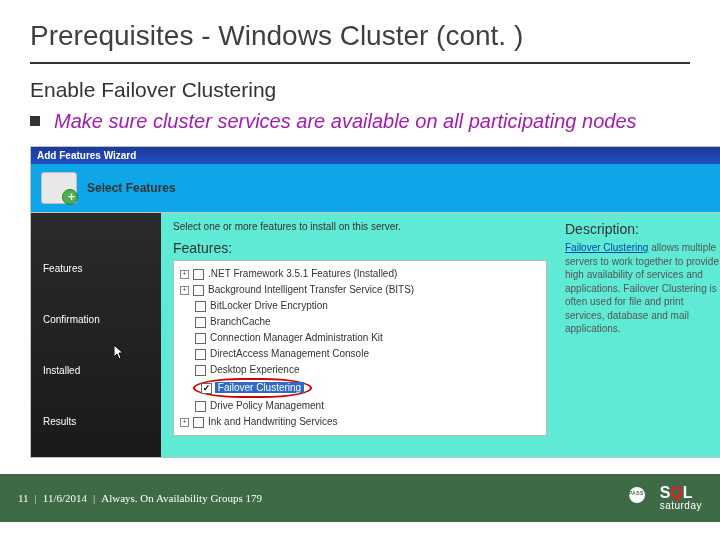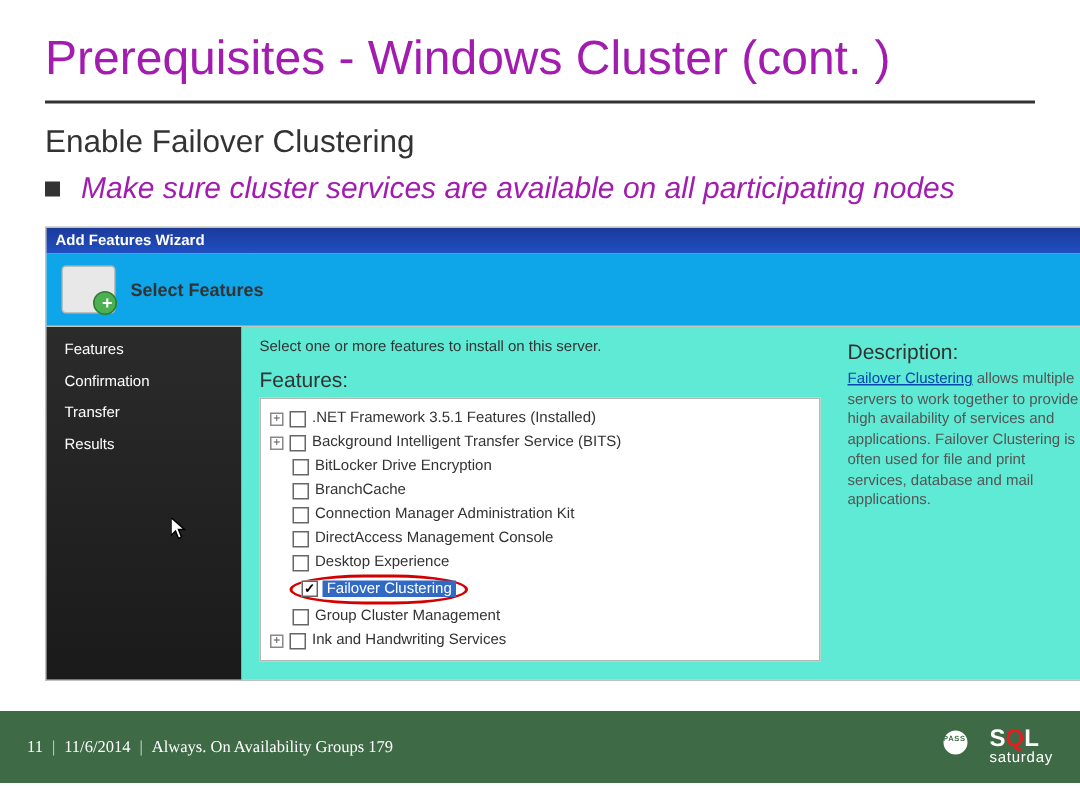--- a/index.html
+++ b/index.html
@@ -8,23 +8,23 @@
   height: 540px;
   font-family: Arial, Helvetica, sans-serif;
   background: #fff;
   position: relative;
   overflow: hidden;
 }
 .slide {
   padding: 20px 30px 0 30px;
 }
 .slide-title {
-  font-size: 32px;
+  font-size: 28px;
   font-weight: 400;
-  color: #a21caf;
+  color: #404040;
   padding-bottom: 10px;
   border-bottom: 2px solid #333;
   margin-bottom: 14px;
 }
 .subtitle {
   font-size: 21px;
   font-weight: 400;
   color: #333;
   margin-bottom: 6px;
 }
@@ -84,21 +84,21 @@
 }
 .header-text { font-weight: 700; font-size: 12px; color:#333; }
 .wiz-body { display:flex; }
 .sidebar {
   width: 130px;
   background: linear-gradient(#2b2b2b,#1a1a1a);
   color: #fff;
   padding: 10px 12px 20px 12px;
   font-size: 10px;
 }
-.sidebar-item { margin-bottom: 10px; }
+.sidebar-item { margin-bottom: 10px; margin-top: 40px; }
 .content {
   flex: 1;
   background: #5eead4;
   padding: 8px 12px 12px 12px;
   display: flex;
   gap: 18px;
 }
 .features-panel { flex: 1; }
 .instr { font-size: 10px; color:#333; margin-bottom: 8px; }
 .panel-label { font-size:14px; color:#333; margin-bottom:4px; }
@@ -189,21 +189,21 @@
   <div class="wizard">
     <div class="wiz-titlebar">Add Features Wizard</div>
     <div class="wiz-header">
       <div class="header-icon"></div>
       <div class="header-text">Select Features</div>
     </div>
     <div class="wiz-body">
       <div class="sidebar">
         <div class="sidebar-item">Features</div>
         <div class="sidebar-item">Confirmation</div>
-        <div class="sidebar-item">Transfer</div>
+        <div class="sidebar-item">Installed</div>
         <div class="sidebar-item">Results</div>
       </div>
       <div class="content">
         <div class="features-panel">
           <div class="instr">Select one or more features to install on this server.</div>
           <div class="panel-label">Features:</div>
           <div class="tree">
             <div class="node">
                 <span class="exp">+</span>
                 <span class="cb"></span>
@@ -239,21 +239,21 @@
                 <span class="cb"></span>
                 <span>Desktop Experience</span>
               </div>
             <div class="node">
                 <span style="width:11px"></span>
                 <span class="highlight-oval"><span class="cb checked"></span> <span class="sel">Failover Clustering</span></span>
               </div>
             <div class="node">
                 <span style="width:11px"></span>
                 <span class="cb"></span>
-                <span>Group Cluster Management</span>
+                <span>Drive Policy Management</span>
               </div>
             <div class="node">
                 <span class="exp">+</span>
                 <span class="cb"></span>
                 <span>Ink and Handwriting Services</span>
               </div>
           </div>
         </div>
         <div class="desc-panel">
           <div class="panel-label">Description:</div>

